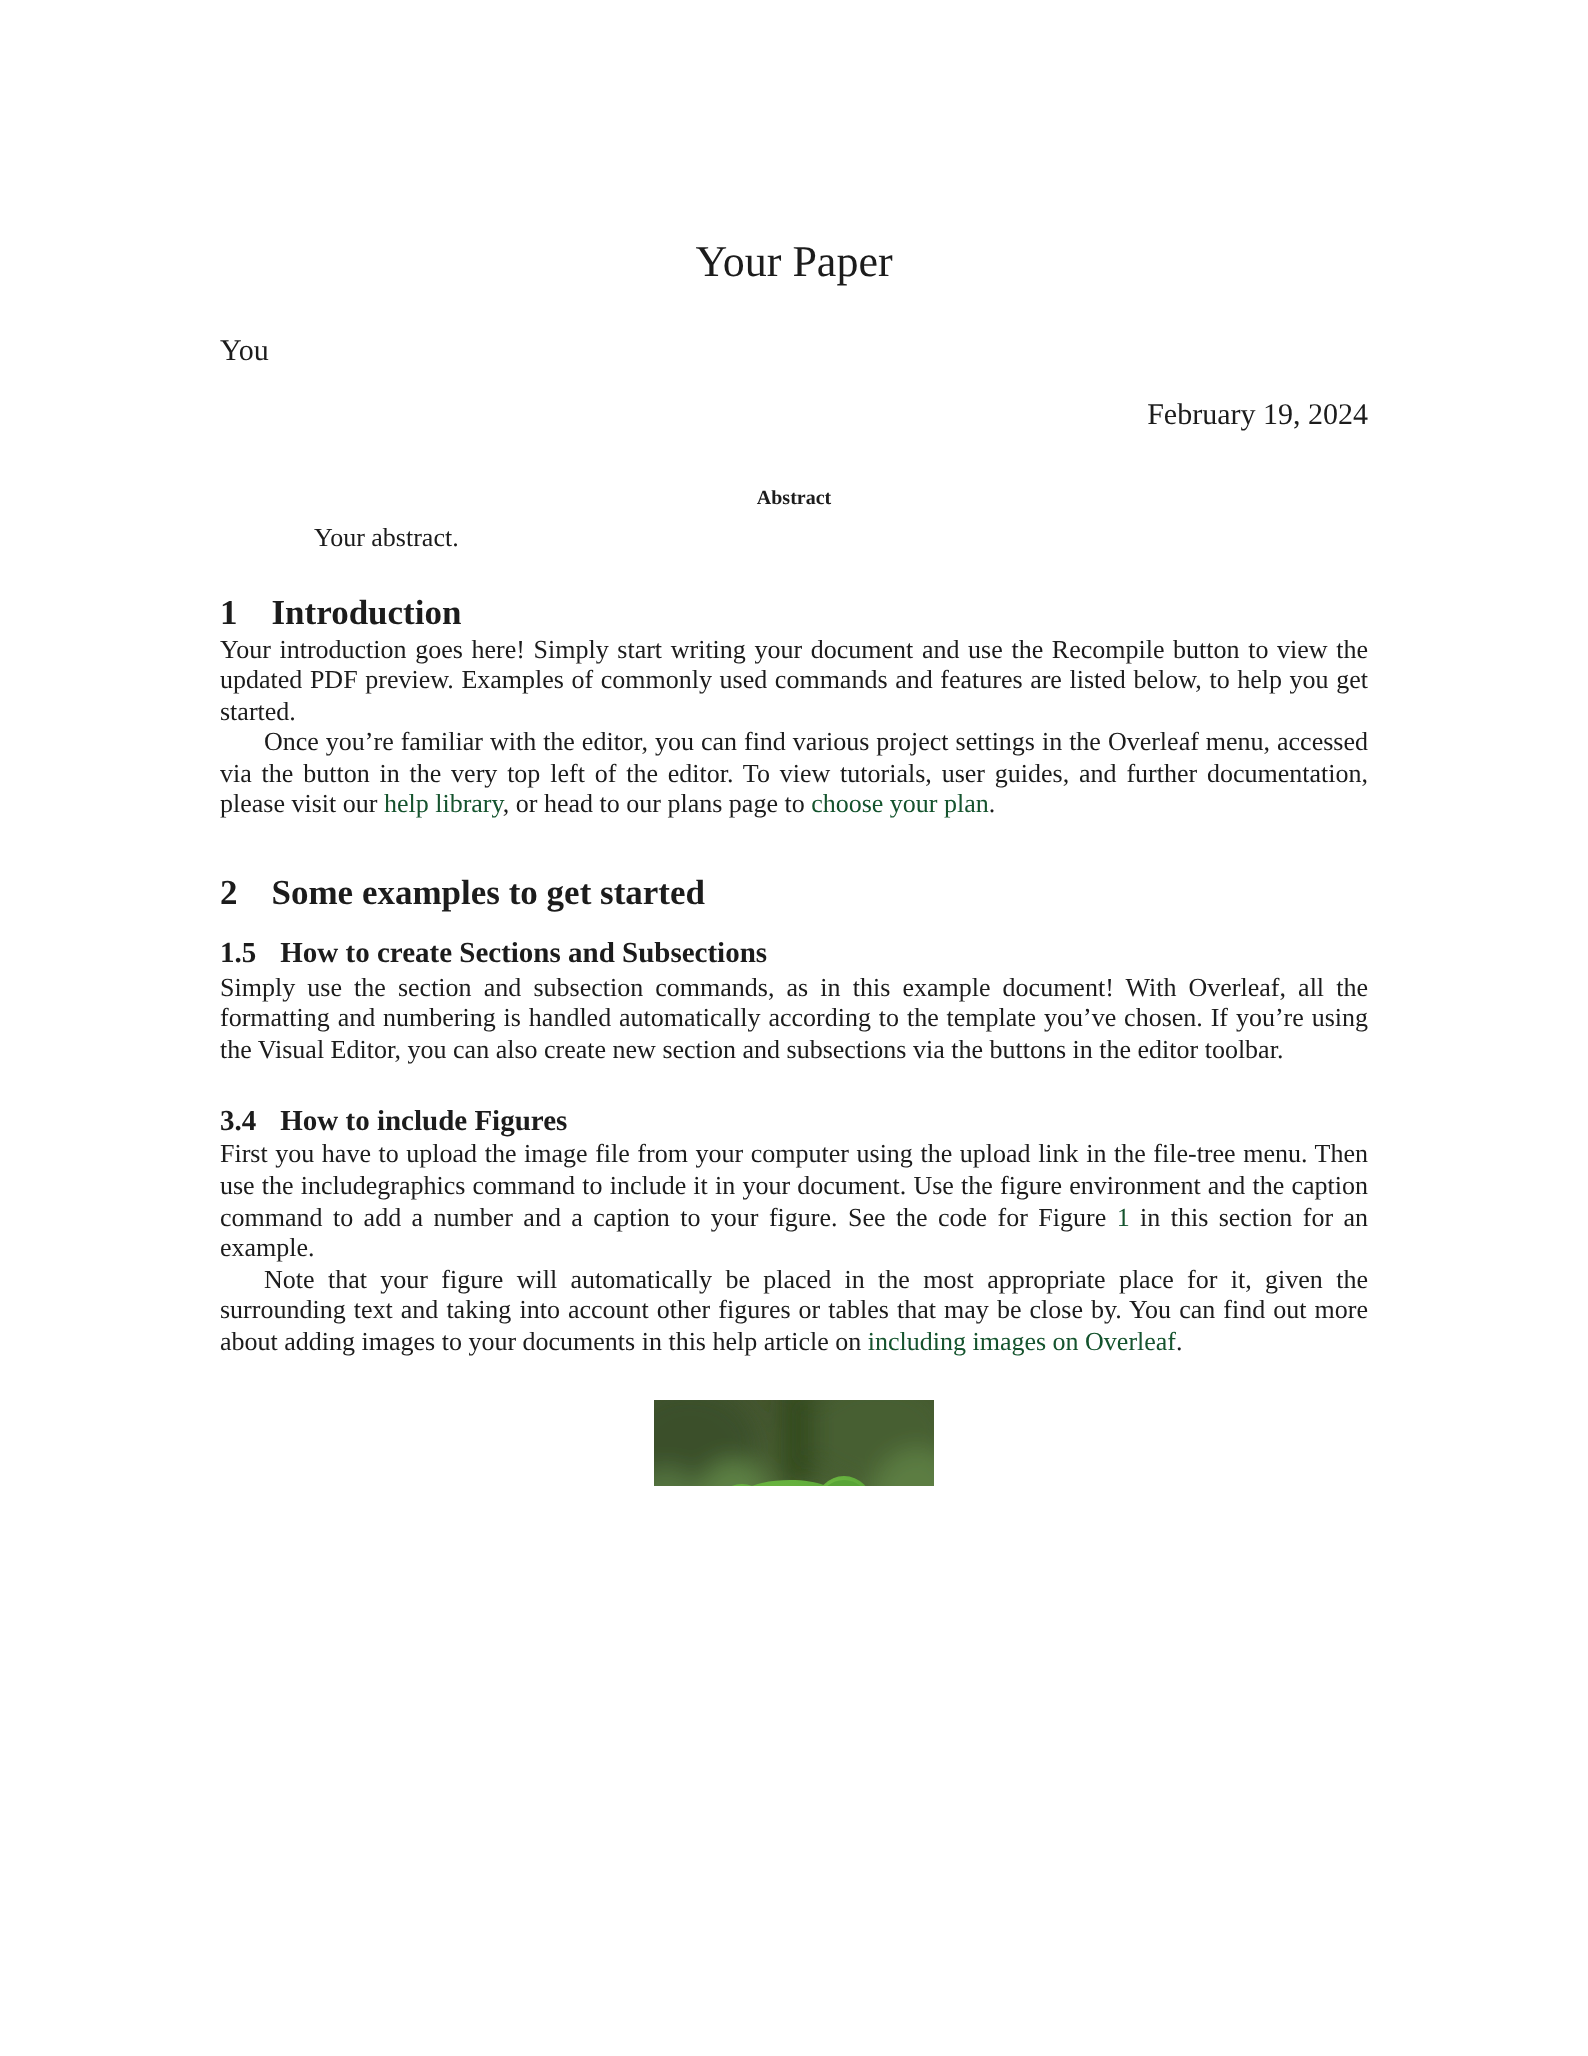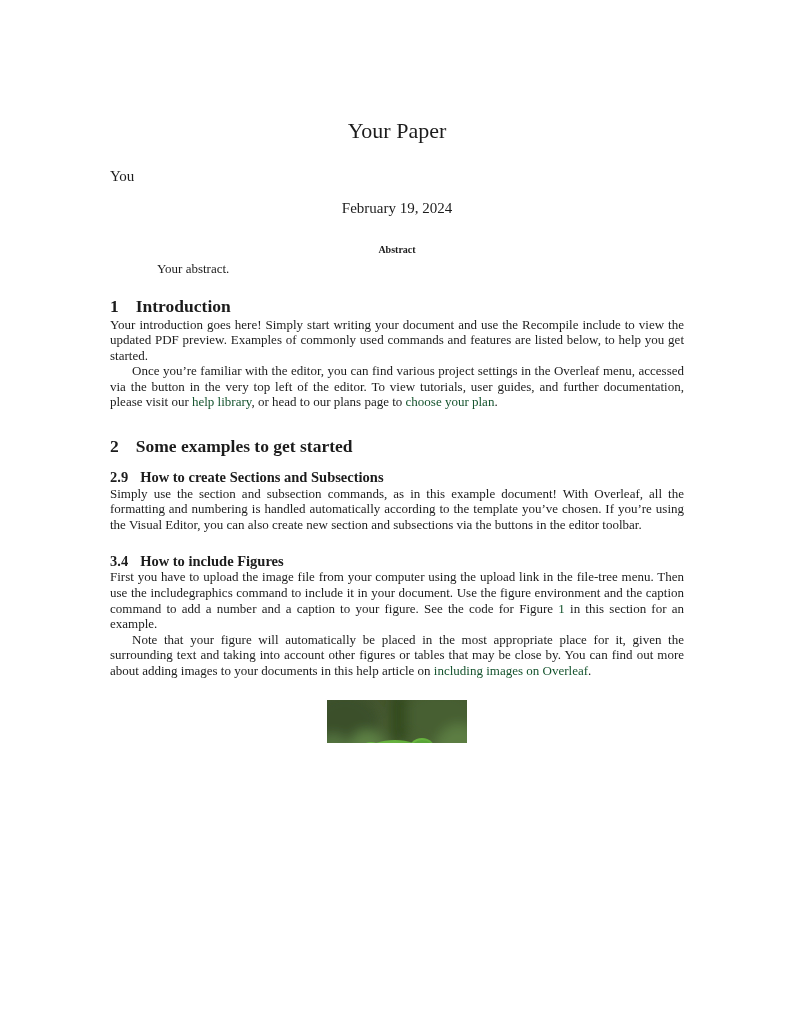--- a/index.html
+++ b/index.html
@@ -10,21 +10,21 @@
     margin: 0 auto;
     background: #ffffff;
     font-family: "Liberation Serif", "DejaVu Serif", serif;
     color: #1c1c1c;
     overflow: hidden;
   }
   .content { padding: 0 110px; }
 
   .title   { margin-top: 118px; text-align: center; font-size: 22px; line-height: 1.15; }
   .author  { margin-top: 25px;  text-align: left; font-size: 15px; line-height: 1.15; }
-  .date    { margin-top: 14px;  text-align: center; font-size: 15px; line-height: 1.15; }
+  .date    { margin-top: 14px;  text-align: right; font-size: 15px; line-height: 1.15; }
 
   .abstract-heading { margin-top: 27px; text-align: center; font-size: 10px; font-weight: bold; line-height: 1.2; }
   .abstract-body    { margin-top: 5px; padding: 0 32px; text-indent: 15px; font-size: 13px; line-height: 15.6px; }
 
   .heading { font-weight: bold; margin: 0; line-height: 1.15; }
   h2.heading { font-size: 17.5px; }
   h3.heading { font-size: 14.5px; }
   .h-num     { display: inline-block; margin-right: 17px; }
   .h-num-sub { display: inline-block; margin-right: 12px; }
 
@@ -54,27 +54,27 @@
 
     <div class="title">Your Paper</div>
     <div class="author">You</div>
     <div class="date">February 19, 2024</div>
 
     <div class="abstract-heading">Abstract</div>
     <div class="abstract-body">Your abstract.</div>
 
     <h2 class="heading sec1"><span class="h-num">1</span><span>Introduction</span></h2>
 
-    <p class="body mt10">Your introduction goes here! Simply start writing your document and use the Recompile include to view the updated PDF preview. Examples of commonly used commands and features are listed below, to help you get started.</p>
+    <p class="body mt10">Your introduction goes here! Simply start writing your document and use the Recompile button to view the updated PDF preview. Examples of commonly used commands and features are listed below, to help you get started.</p>
 
     <p class="body indent"><span>Once you’re familiar with the editor, you can find various project settings in the Overleaf menu, accessed via the button in the very top left of the editor. To view tutorials, user guides, and further documentation, please visit our </span><a class="link">help library</a><span>, or head to our plans page to </span><a class="link">choose your plan</a><span>.</span></p>
 
     <h2 class="heading sec2"><span class="h-num">2</span><span>Some examples to get started</span></h2>
 
-    <h3 class="heading sub21"><span class="h-num-sub">2.9</span><span>How to create Sections and Subsections</span></h3>
+    <h3 class="heading sub21"><span class="h-num-sub">1.5</span><span>How to create Sections and Subsections</span></h3>
 
     <p class="body mt9">Simply use the section and subsection commands, as in this example document! With Overleaf, all the formatting and numbering is handled automatically according to the template you’ve chosen. If you’re using the Visual Editor, you can also create new section and subsections via the buttons in the editor toolbar.</p>
 
     <h3 class="heading sub22"><span class="h-num-sub">3.4</span><span>How to include Figures</span></h3>
 
     <p class="body mt9"><span>First you have to upload the image file from your computer using the upload link in the file-tree menu. Then use the includegraphics command to include it in your document. Use the figure environment and the caption command to add a number and a caption to your figure. See the code for Figure </span><a class="link">1</a><span> in this section for an example.</span></p>
 
     <p class="body indent"><span>Note that your figure will automatically be placed in the most appropriate place for it, given the surrounding text and taking into account other figures or tables that may be close by. You can find out more about adding images to your documents in this help article on </span><a class="link">including images on Overleaf</a><span>.</span></p>
 
     <div class="figure-wrap">

